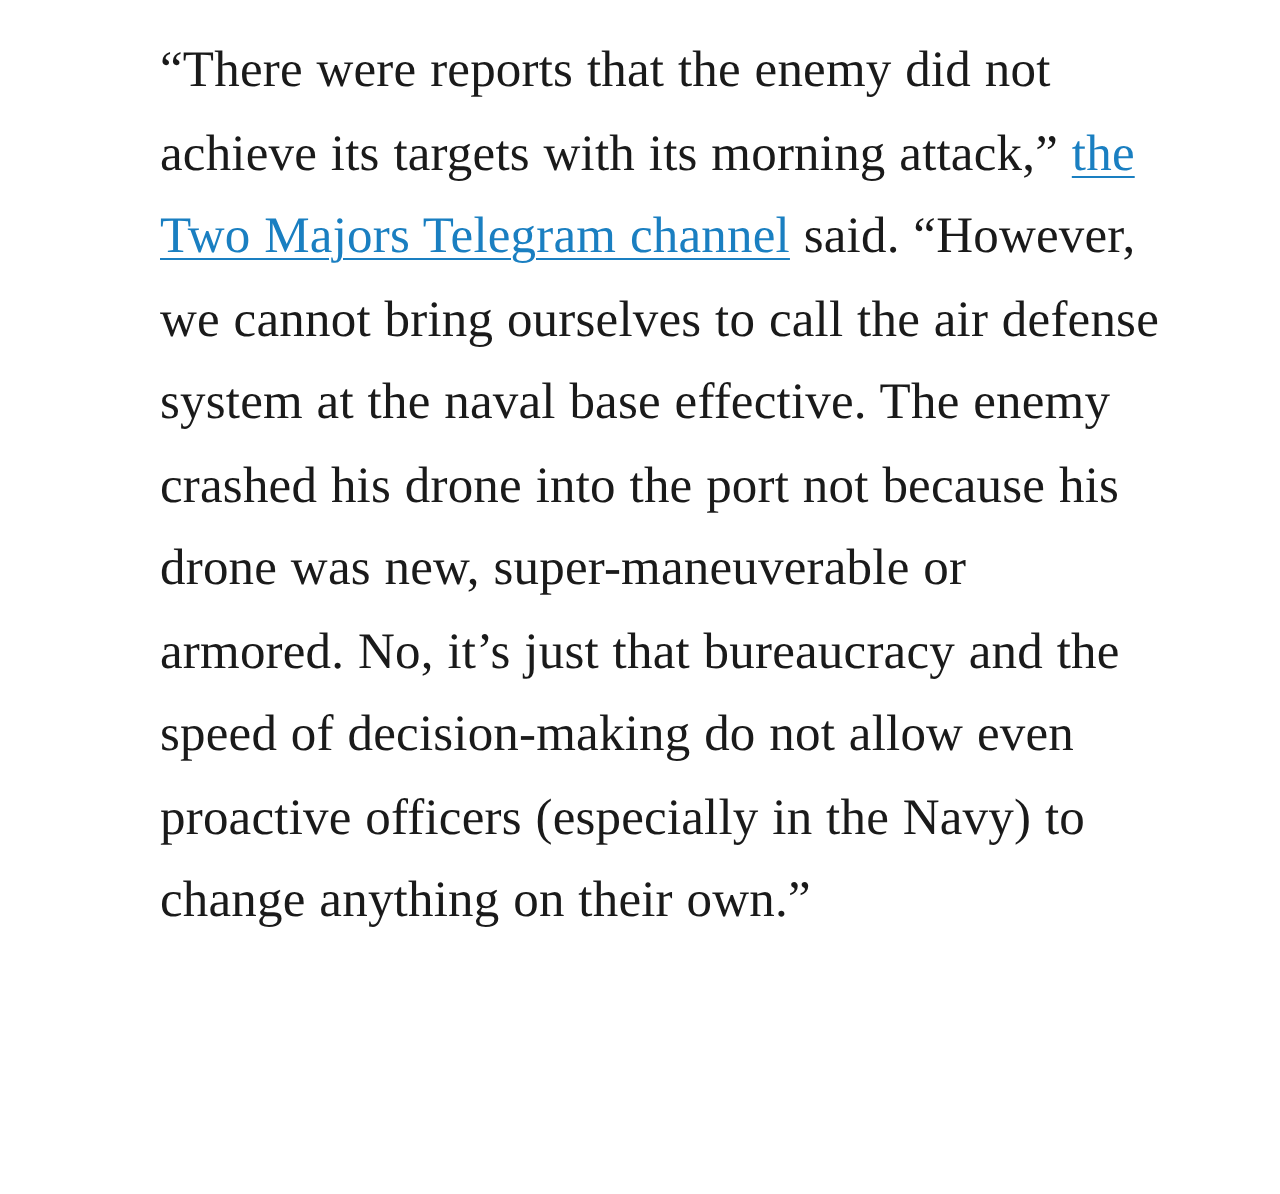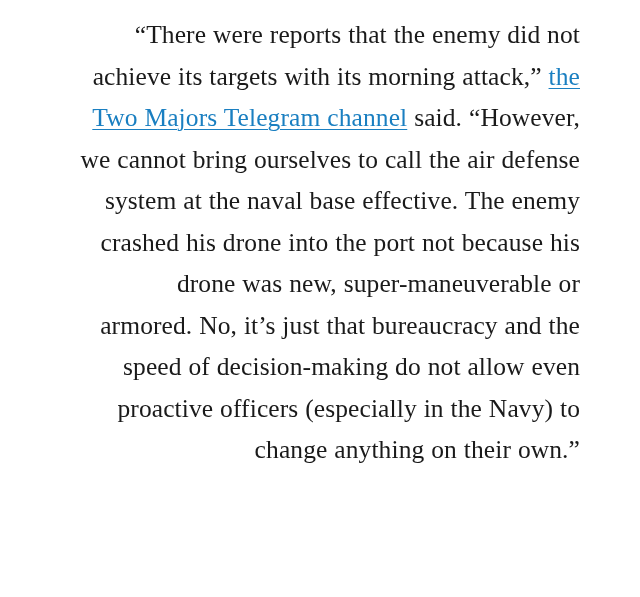--- a/index.html
+++ b/index.html
@@ -24,21 +24,21 @@
     position: absolute;
     left: 80px;
     top: 14px;
     width: 500px;
   }
   .paragraph {
     margin: 0;
     font-size: 25.5px;
     line-height: 41.5px;
     color: #1a1a1a;
-    text-align: right;
+    text-align: left;
     letter-spacing: 0.1px;
     word-spacing: 0.4px;
   }
   .quote-link {
     color: #1a7fc1;
     text-decoration: underline;
     text-underline-offset: 3px;
     text-decoration-thickness: 1px;
     cursor: pointer;
   }

